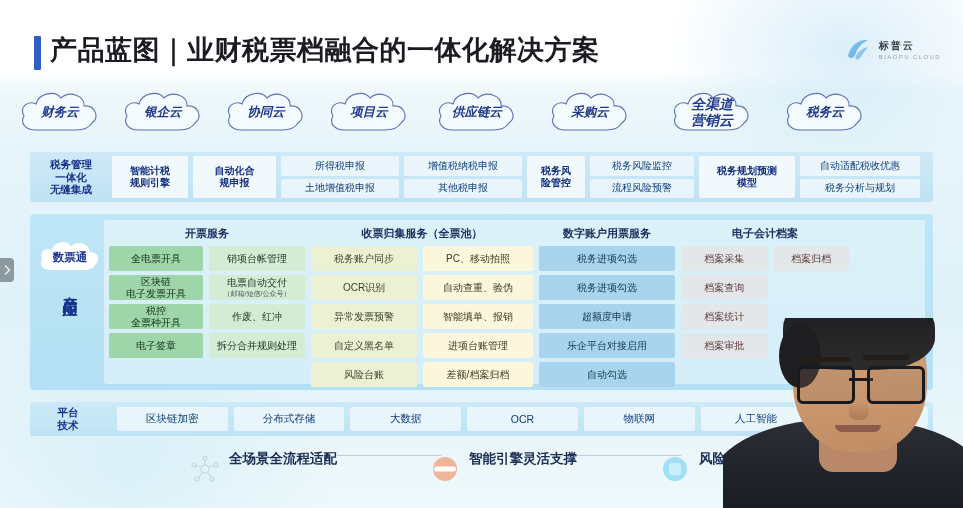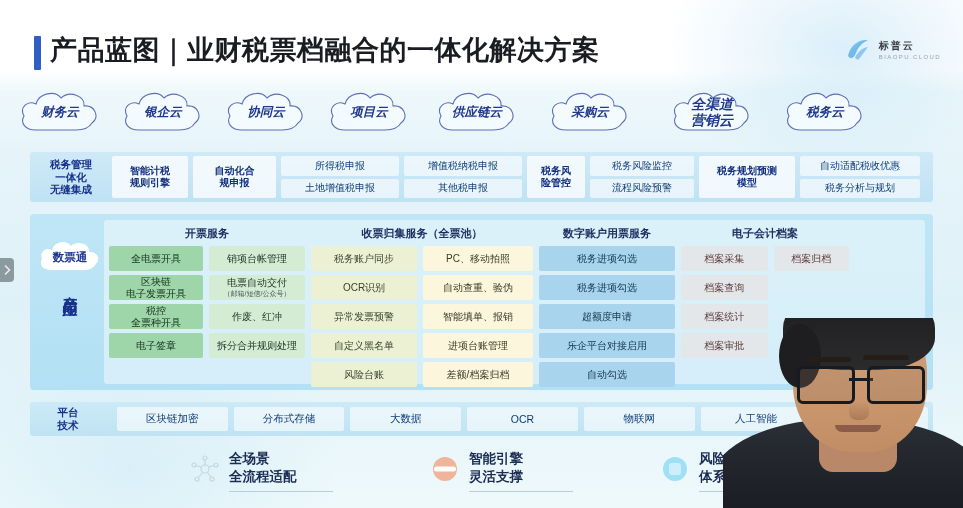--- a/index.html
+++ b/index.html
@@ -80,21 +80,21 @@
     background:linear-gradient(180deg,#cceaf7 0%,#bfe3f4 100%);border-radius:3px;
     display:flex;align-items:center;padding:3px 5px;box-sizing:border-box;gap:16px;}
   .plat-left{width:66px;text-align:center;font-size:10.5px;font-weight:bold;color:#16328b;line-height:1.2;}
   .plat-cell{flex:1;height:24px;background:rgba(255,255,255,.6);border-radius:2px;
     display:flex;align-items:center;justify-content:center;font-size:10.5px;color:#0f3d78;}
 
   
   #bottom{position:absolute;left:0;top:444px;width:963px;height:64px;display:flex;}
   .feat{position:absolute;display:flex;align-items:flex-start;gap:9px;}
   .feat-ic{width:30px;height:30px;flex:0 0 30px;margin-top:4px;}
-  .feat-txt{display:flex;flex-direction:column;justify-content:center;}
+  .feat-txt{display:flex;flex-direction:row;justify-content:center;}
   .feat-txt .l1,.feat-txt .l2{font-size:13.5px;font-weight:bold;color:#1b2d52;line-height:1.32;}
   .feat-rule{margin-top:5px;width:104px;height:1px;background:#b9cddb;}
 
   
   #sidetab{position:absolute;left:0;top:258px;width:14px;height:24px;
     background:#7e8b90;border-radius:0 4px 4px 0;display:flex;align-items:center;justify-content:center;opacity:.85;}
   #sidetab svg{display:block;}
 
   
   #speaker{position:absolute;right:0;bottom:0;width:240px;height:190px;overflow:hidden;pointer-events:none;}

